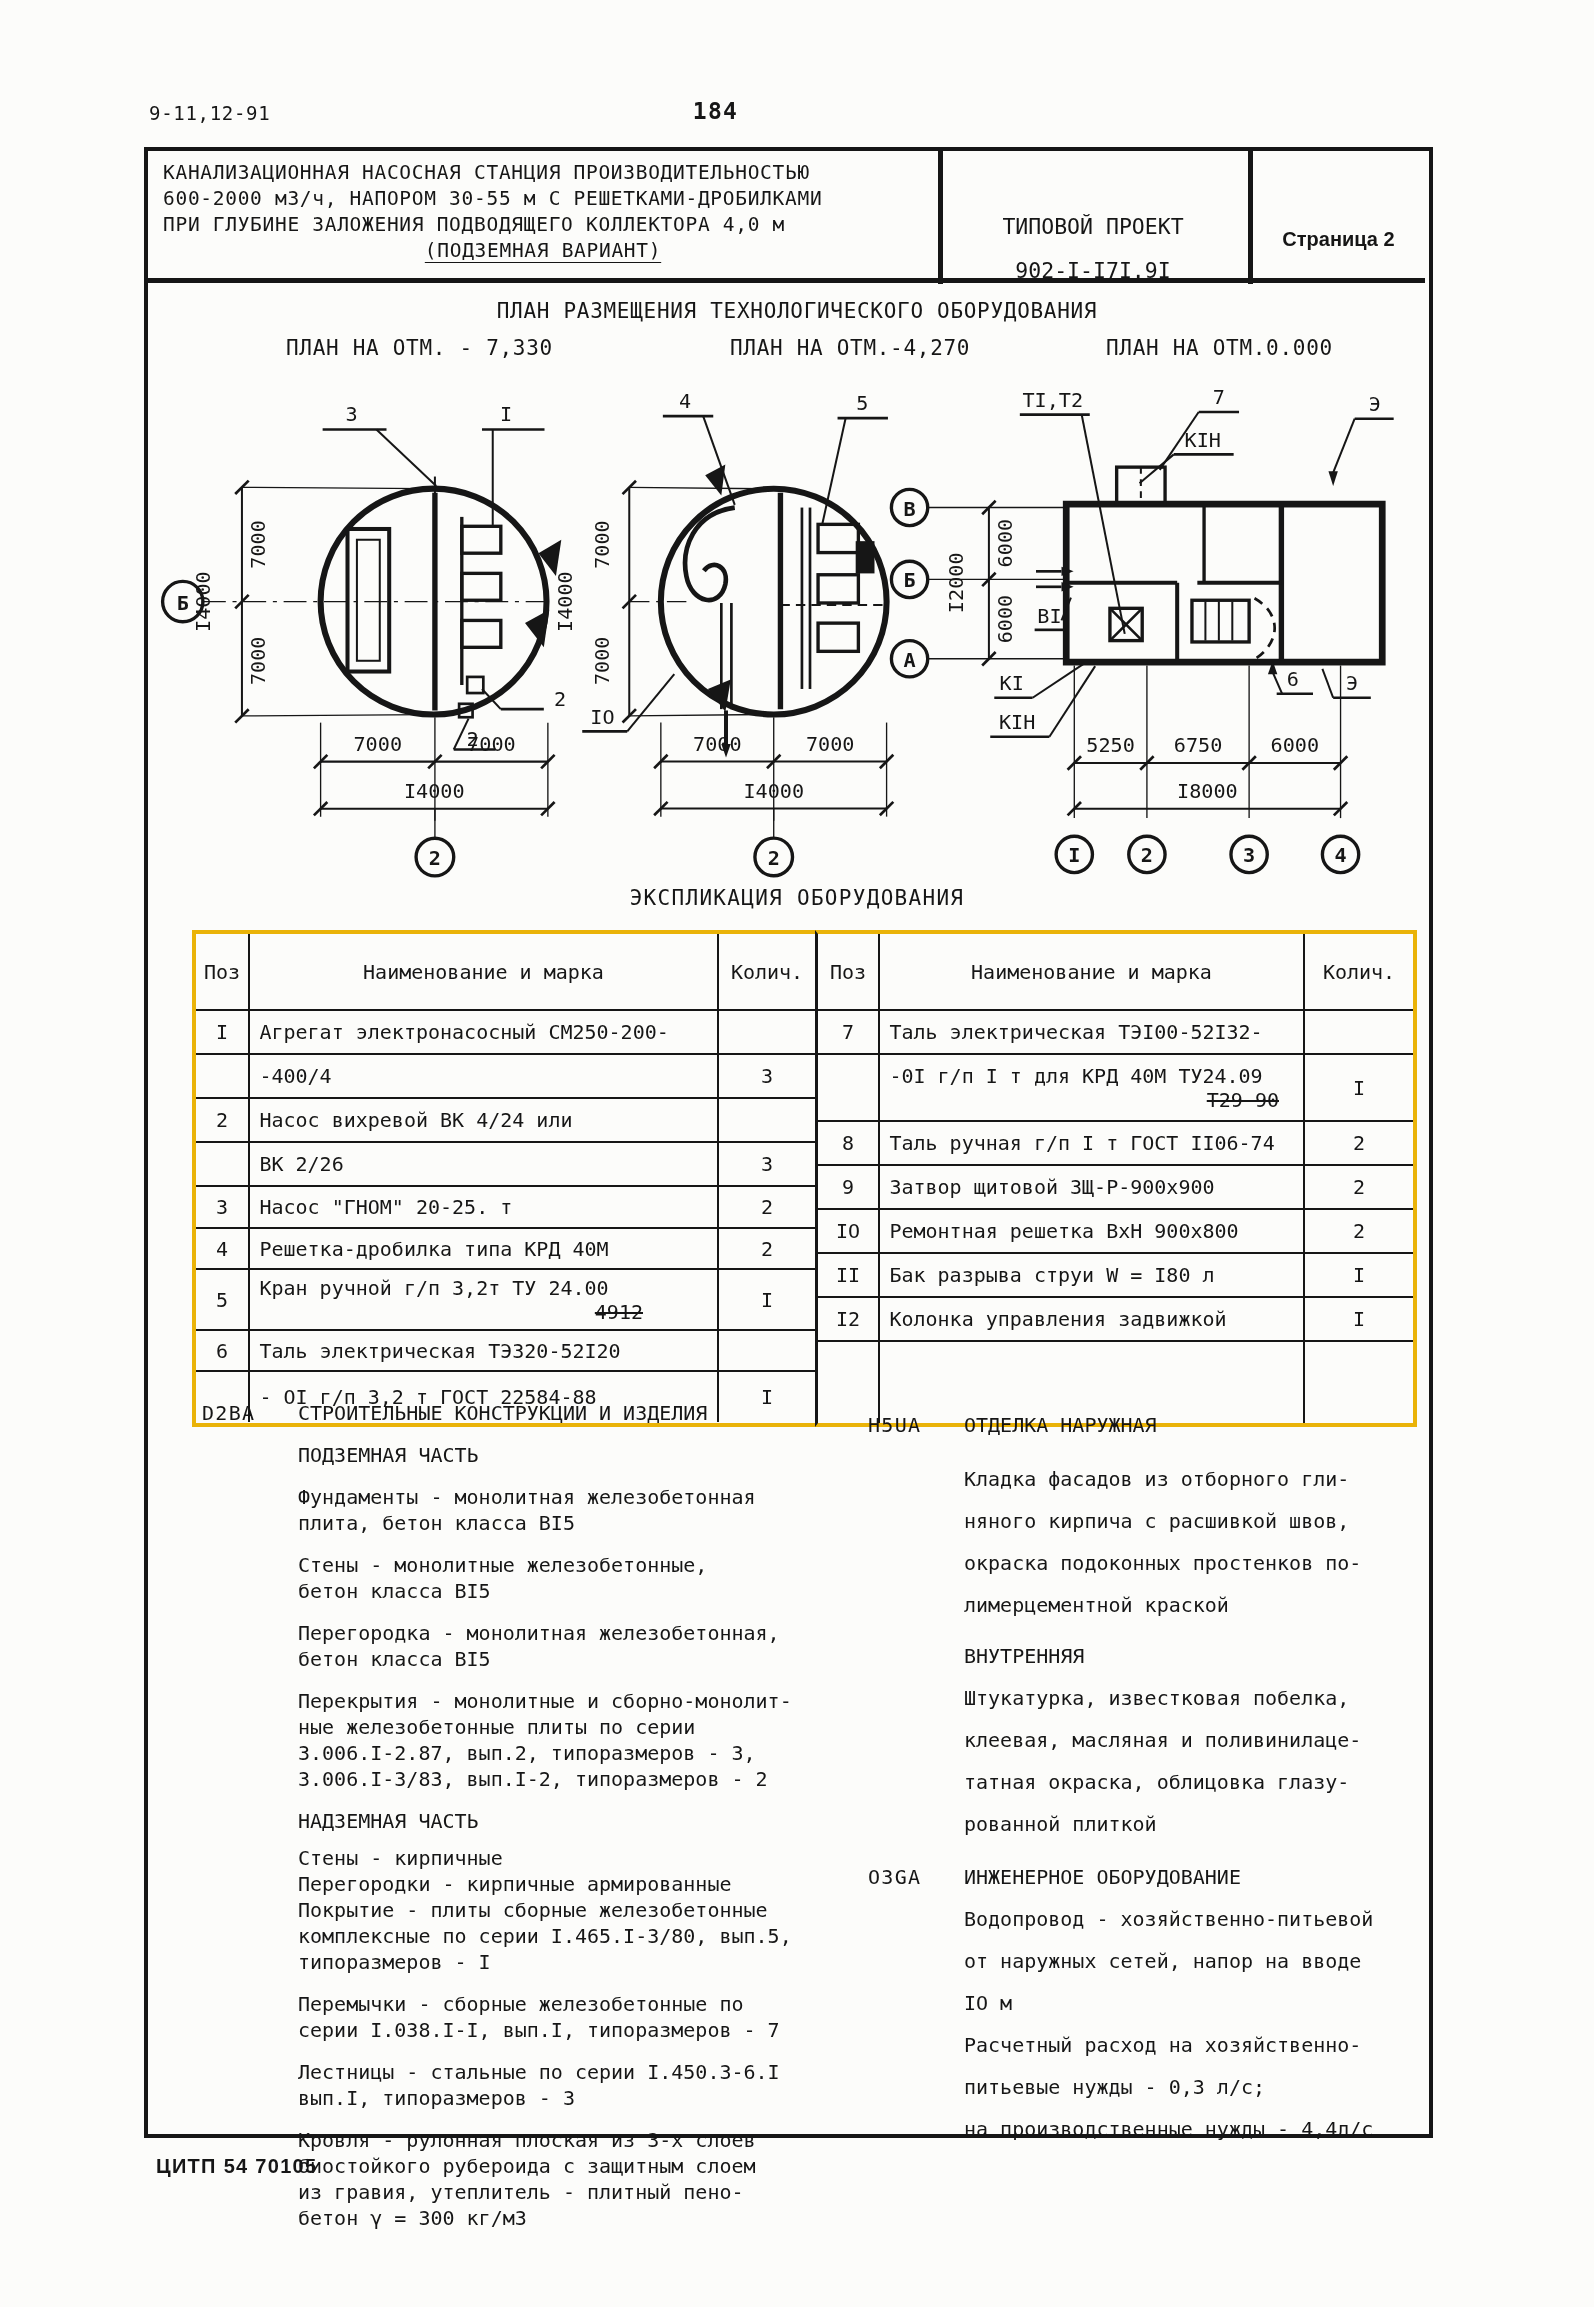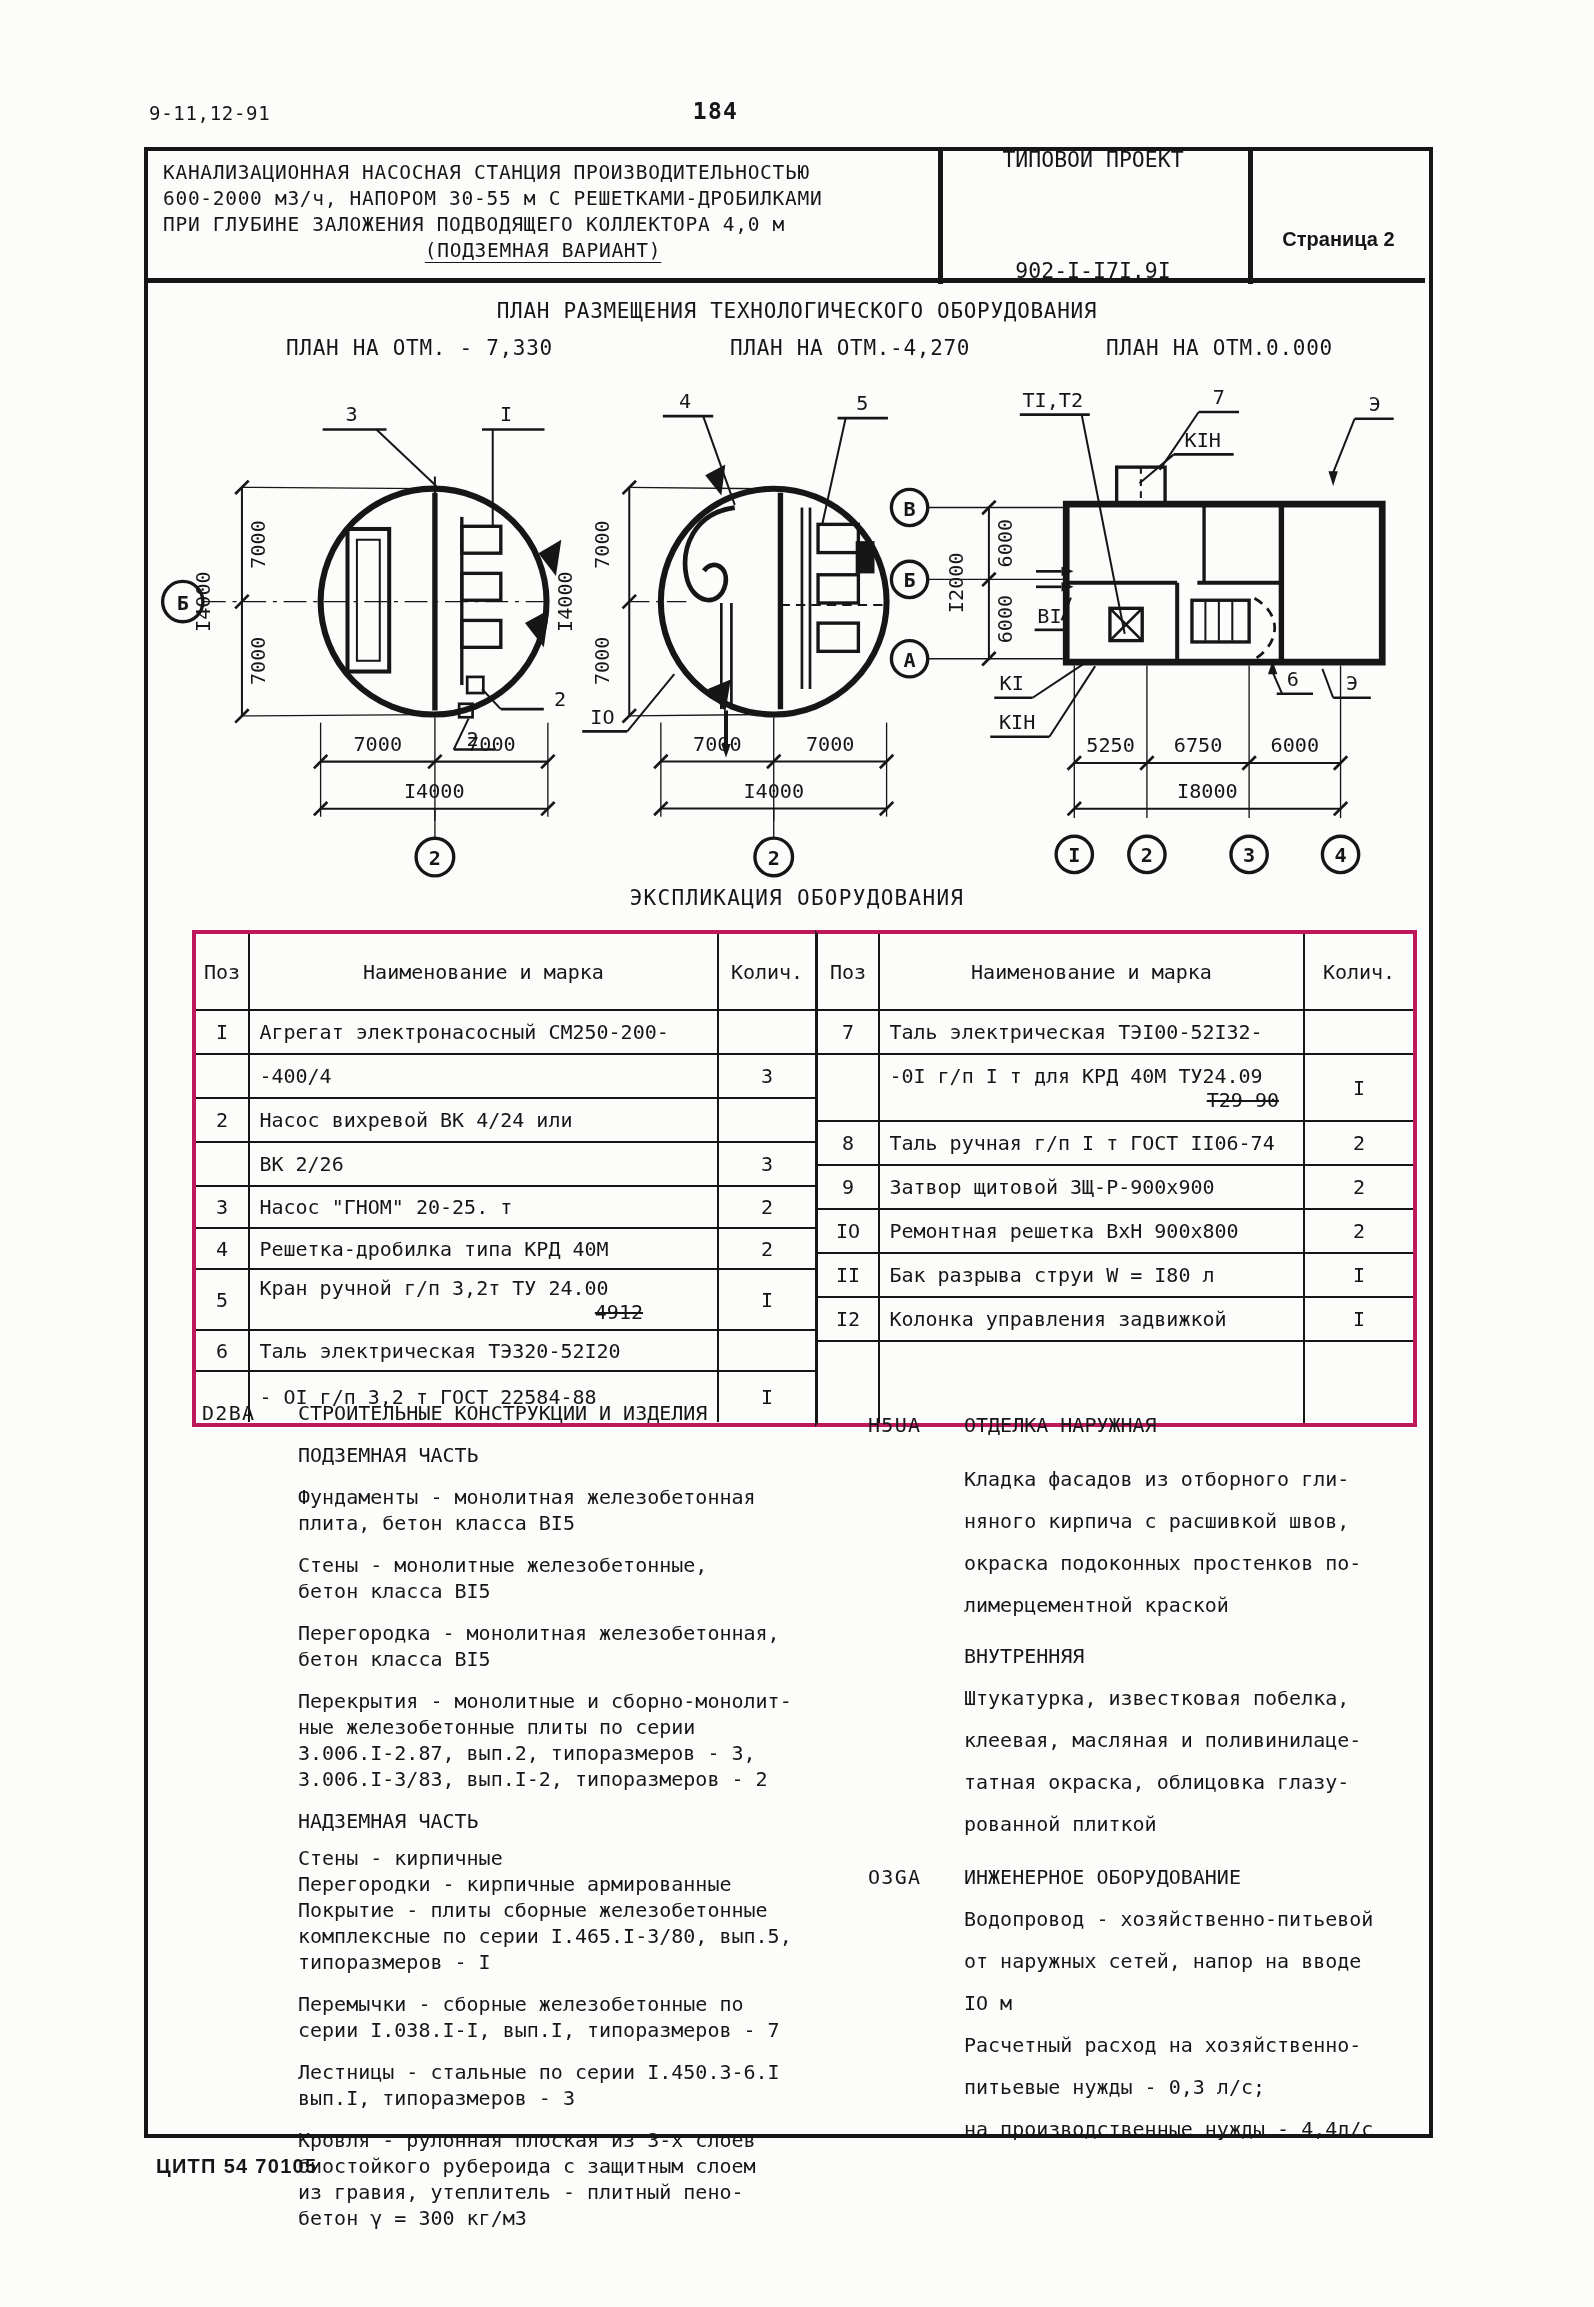--- a/index.html
+++ b/index.html
@@ -6,28 +6,28 @@
   .page{position:relative;width:1594px;height:2307px;background:#fcfcfa;color:#161616;
         font-family:"DejaVu Sans Mono",monospace;overflow:hidden;}
   .abs{position:absolute;}
   .mono{font-family:"DejaVu Sans Mono",monospace;}
   .sans{font-family:"Liberation Sans",sans-serif;}
   .doc-border{left:144px;top:147px;width:1281px;height:1983px;border:4.7px solid #161616;}
   .tb-divider{background:#161616;}
   .title-lines{left:163px;top:160px;width:760px;font-size:19.5px;line-height:26px;letter-spacing:0.7px;}
   .title-line4{text-align:center;text-decoration:underline;text-underline-offset:4.7px;}
   .proj{left:943px;top:147px;width:300px;height:136px;display:flex;flex-direction:column;
-        justify-content:space-between;align-items:center;font-size:21.5px;gap:19px;}
+        justify-content:flex-end;align-items:center;font-size:21.5px;gap:19px;}
   .pagecell{left:1252px;top:147px;width:173px;height:136px;display:flex;align-items:flex-end;
         justify-content:center;padding-bottom:32px;box-sizing:border-box;font-size:20px;}
   .plans-title{left:0;top:299px;width:1594px;text-align:center;font-size:21px;font-weight:normal;letter-spacing:0.7px;}
   .plan-sub{font-size:21px;letter-spacing:0.7px;}
   .expl-caption{left:0;top:886px;width:1594px;text-align:center;font-size:21px;letter-spacing:1.3px;}
   .expl{left:192px;top:930px;display:flex;}
-  .etbl{border:4px solid #be185d;border-collapse:collapse;}
+  .etbl{border:4px solid #eab308;border-collapse:collapse;}
   .etbl-left{width:619px;border-right:none;}
   .etbl-right{width:595px;border-left:3.4px solid #161616;}
   .erow{display:flex;border-top:2.7px solid #161616;}
   .erow.first{border-top:none;}
   .ecell{box-sizing:border-box;border-right:2.7px solid #161616;display:flex;flex-direction:column;
          justify-content:center;font-size:20px;}
   .ecell:last-child{border-right:none;}
   .cpos{width:54px;align-items:center;}
   .cname{flex:1;padding-left:9.4px;}
   .cqty{width:96px;align-items:center;}

